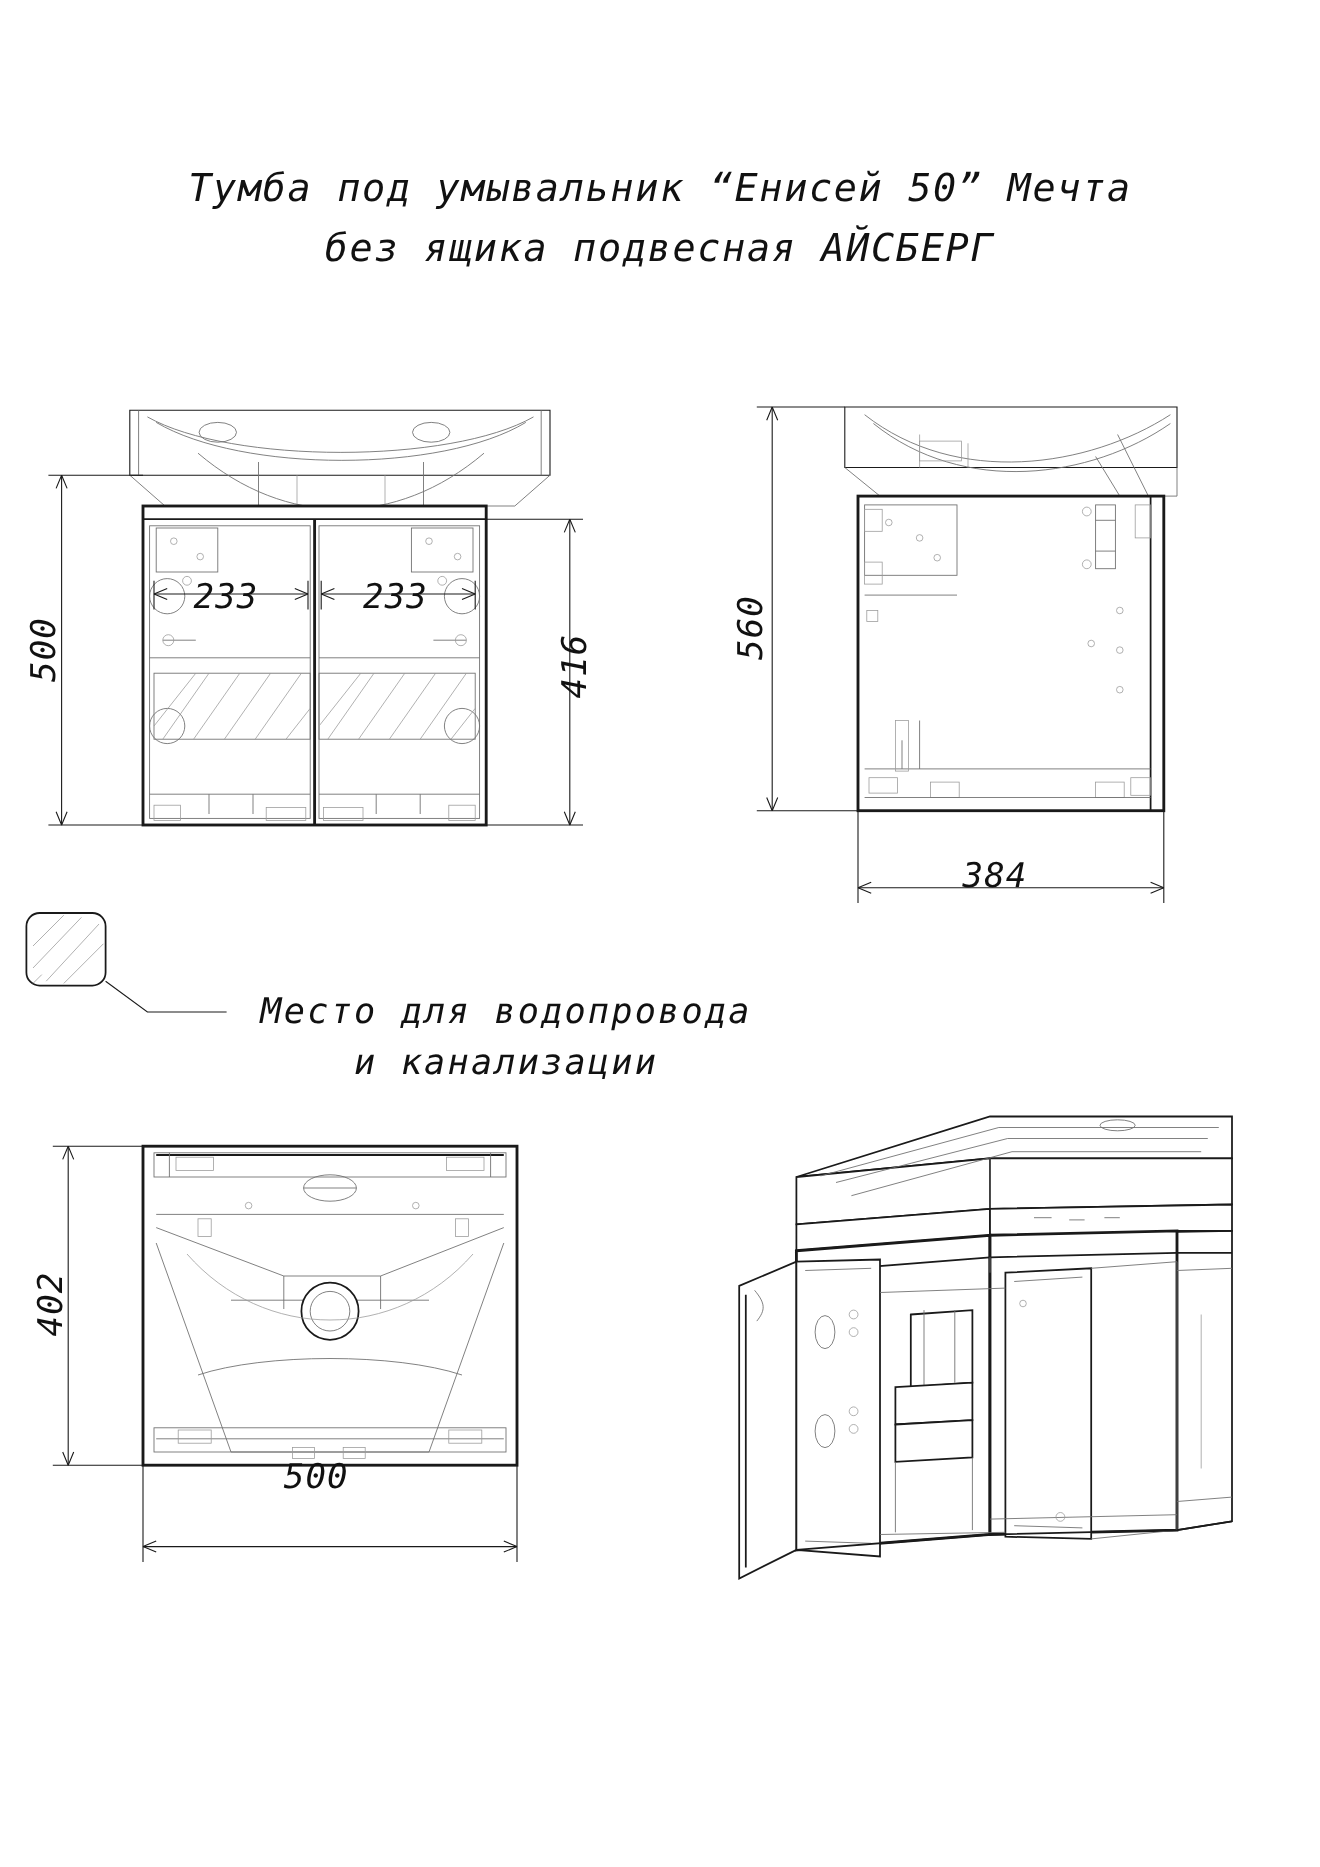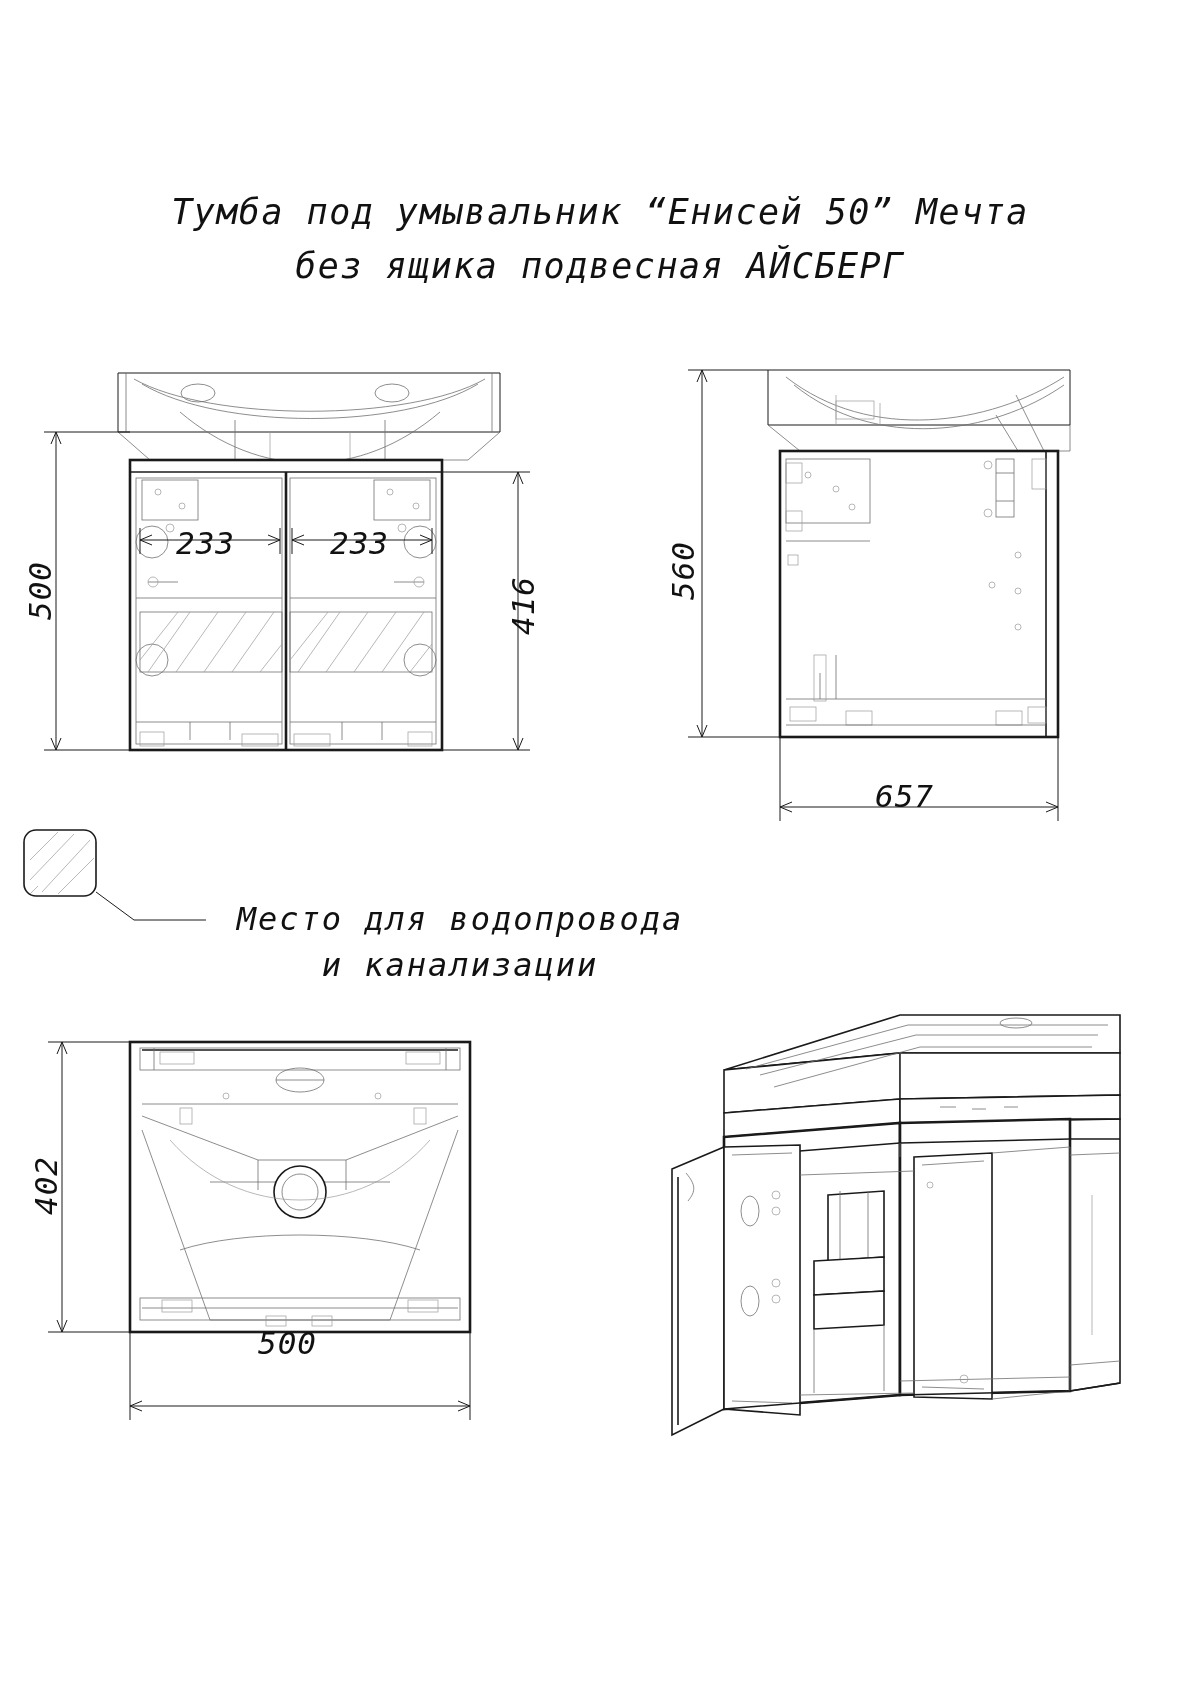--- a/index.html
+++ b/index.html
@@ -28,21 +28,20 @@
     top: 145px;
     width: 1080px;
     text-align: center;
     font-family: "DejaVu Sans Mono", monospace;
     font-style: italic;
     font-size: 35px;
     line-height: 1.55;
     letter-spacing: 1.5px;
     color: #111;
     white-space: pre-line;
-    margin-top: 40px;
   }
   
   .dim {
     position: absolute;
     font-family: "DejaVu Sans Mono", monospace;
     font-style: italic;
     font-size: 31px;
     letter-spacing: 1px;
     color: #111;
   }
@@ -206,21 +205,21 @@
     <path class="ln thin" d="M62 15 L62 382"></path>
     <path class="ln thin" d="M62 15 L57 27 M62 15 L67 27 M62 382 L57 370 M62 382 L67 370"></path>
 
     <path class="ln thin" d="M140 382 L140 466"></path>
     <path class="ln thin" d="M418 382 L418 466"></path>
     <path class="ln thin" d="M140 452 L418 452"></path>
     <path class="ln thin" d="M140 452 L152 447 M140 452 L152 457 M418 452 L406 447 M418 452 L406 457"></path>
   </svg>
 
   <div class="dim vert" style="left:665px; top:600px;">560</div>
-  <div class="dim" style="left:875px; top:778px;">657</div>
+  <div class="dim" style="left:875px; top:778px;">384</div>
 
   <svg style="position:absolute; left:10px; top:820px;" width="200" height="140" viewBox="0 0 200 140">
     <rect class="ln med fillw" x="14" y="10" width="72" height="66" rx="12" ry="12"></rect>
     <path class="vfaint" d="M20 60 L64 14 M32 72 L80 20 M20 40 L48 12 M48 74 L84 38 M20 74 L28 66"></path>
     <path class="ln thin" d="M86 72 L124 100 L196 100"></path>
   </svg>
 
   <div class="note" style="left:150px; top:880px; width:620px;">Место для водопровода
 и канализации</div>
 

